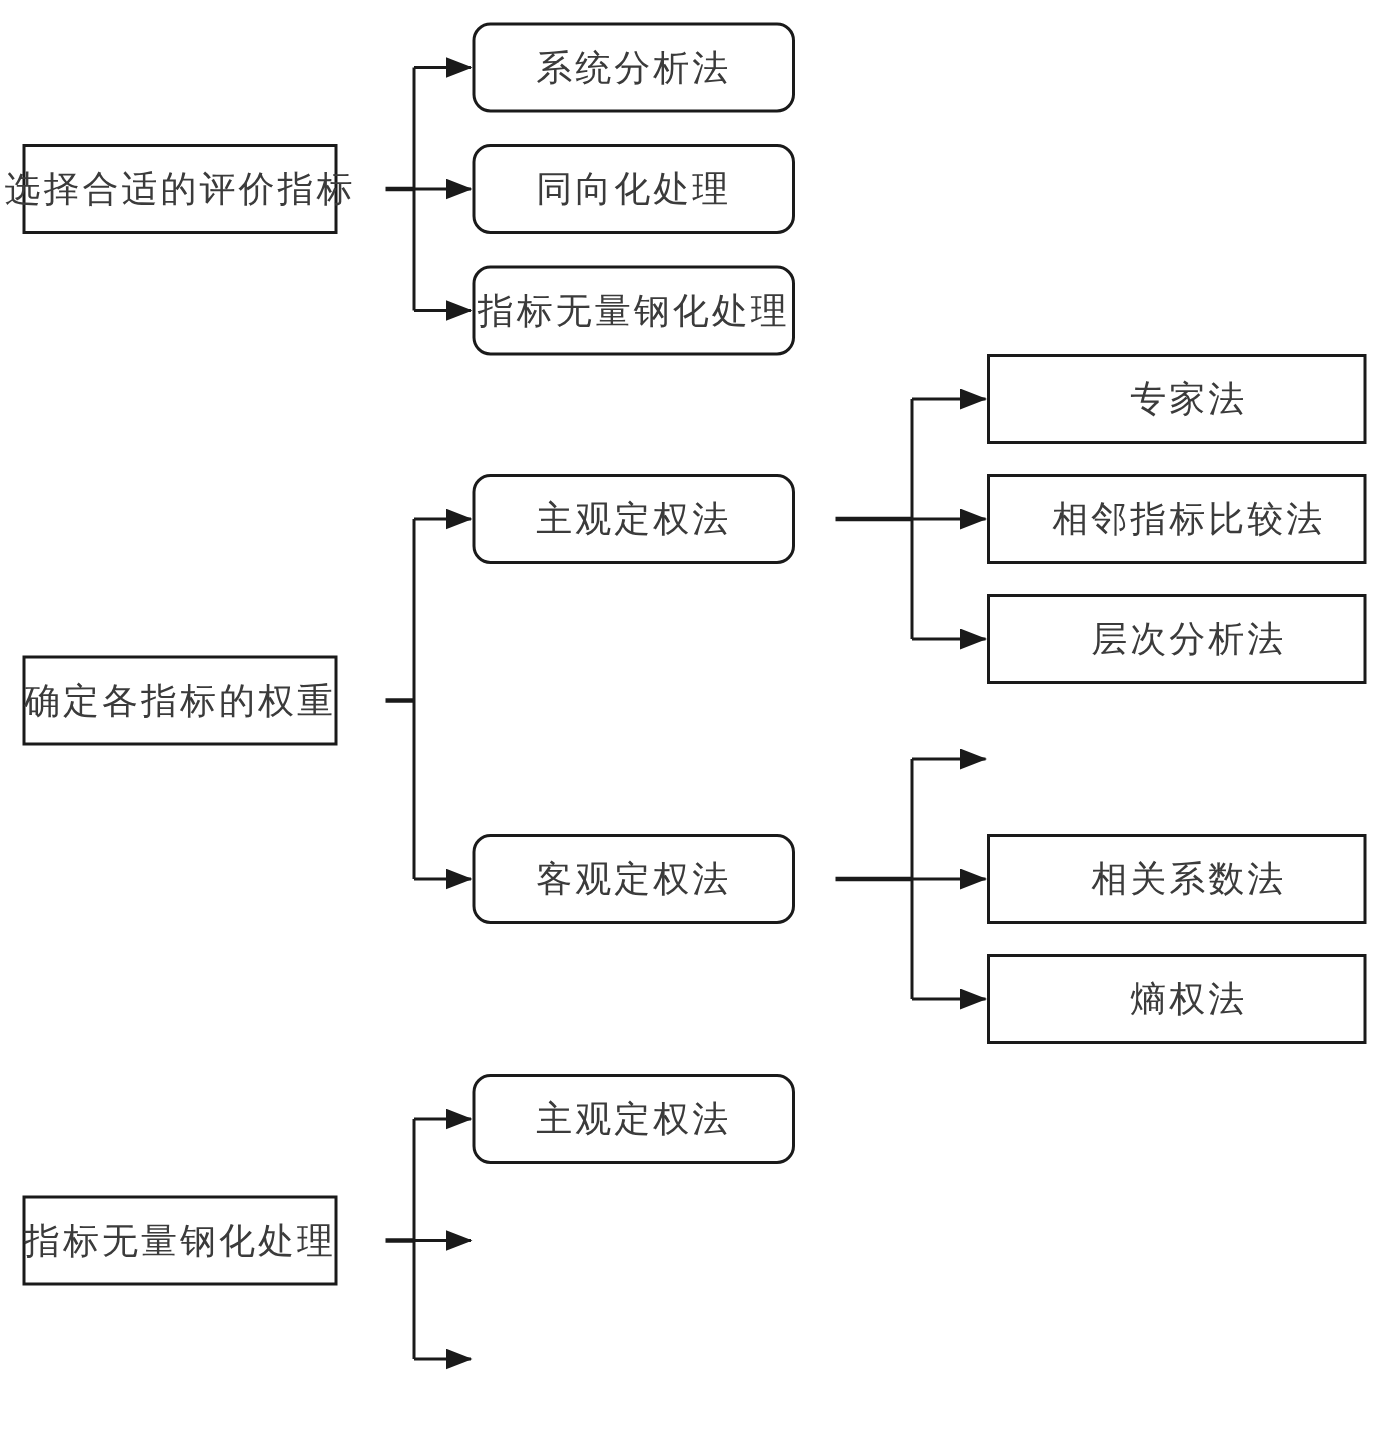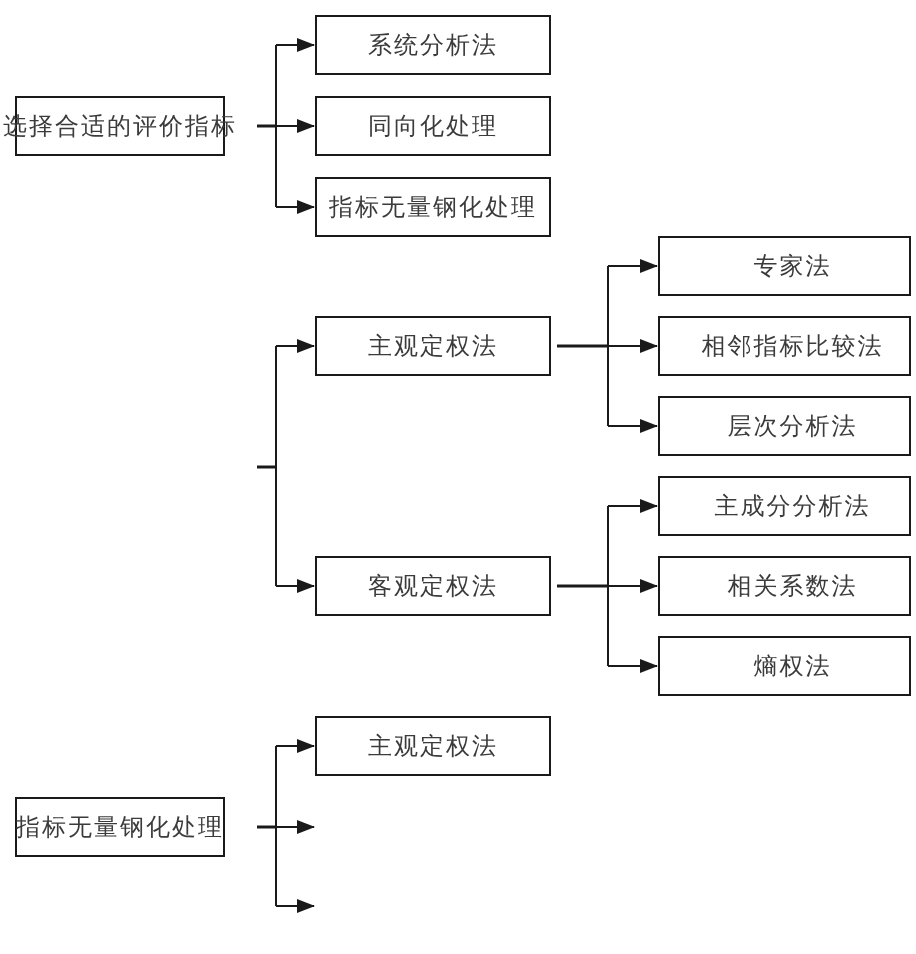--- a/index.html
+++ b/index.html
@@ -32,21 +32,21 @@
     background: #ffffff;
     color: #3b3b3b;
     font-size: 24px;
     font-weight: 400;
     letter-spacing: 2px;
     white-space: nowrap;
     text-align: center;
   }
   
   .col1 { left: 15px;  width: 210px; height: 60px; }
-  .col2 { left: 315px; width: 236px; height: 60px; }
+  .col2 { left: 315px; width: 215px; height: 60px; border-radius: 12px; }
   .col3 { left: 658px; width: 253px; height: 60px; padding-left: 16px; }
 </style>
 </head>
 <body>
 
 <div class="canvas">
 
   <svg class="connectors" width="916" height="954" viewBox="0 0 916 954" xmlns="http://www.w3.org/2000/svg">
     <defs>
       <marker id="arrow" viewBox="0 0 18 14" refX="17" refY="7" markerWidth="18" markerHeight="14" orient="auto" markerUnits="userSpaceOnUse">
@@ -88,29 +88,29 @@
     <g stroke="#1a1a1a" fill="none">
       <path d="M276,746 V906" stroke-width="2"></path>
       <path d="M257,827 H276" stroke-width="3"></path>
       <path d="M276,746 H314" stroke-width="2" marker-end="url(#arrow)"></path>
       <path d="M276,827 H314" stroke-width="2" marker-end="url(#arrow)"></path>
       <path d="M276,906 H314" stroke-width="2" marker-end="url(#arrow)"></path>
     </g>
   </svg>
 
   <div class="node col1" style="top:96px">选择合适的评价指标</div>
+  <div class="node col1" style="top:437px">确定各指标的权重</div>
   <div class="node col1" style="top:797px">指标无量钢化处理</div>
 
   <div class="node col2" style="top:15px">系统分析法</div>
   <div class="node col2" style="top:96px">同向化处理</div>
   <div class="node col2" style="top:177px">指标无量钢化处理</div>
   <div class="node col2" style="top:316px">主观定权法</div>
   <div class="node col2" style="top:556px">客观定权法</div>
   <div class="node col2" style="top:716px">主观定权法</div>
 
   <div class="node col3" style="top:236px">专家法</div>
   <div class="node col3" style="top:316px">相邻指标比较法</div>
   <div class="node col3" style="top:396px">层次分析法</div>
-  <div class="node col3" style="top:476px">主成分分析法</div>
   <div class="node col3" style="top:556px">相关系数法</div>
   <div class="node col3" style="top:636px">熵权法</div>
 
 </div>
 
 </body></html>

